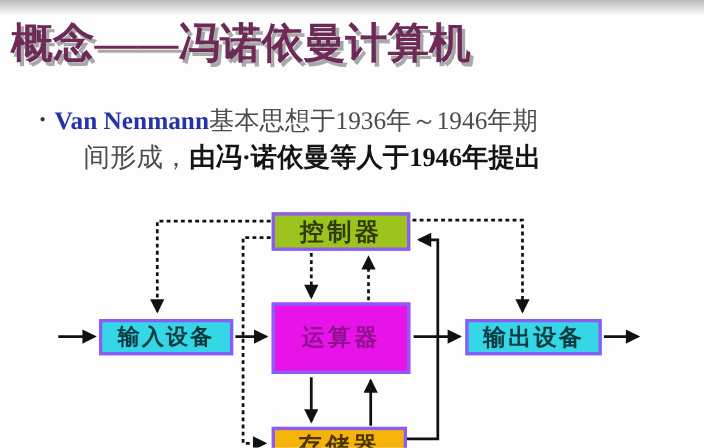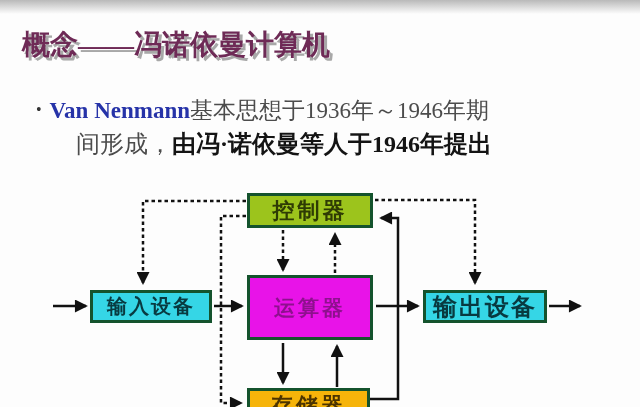--- a/index.html
+++ b/index.html
@@ -5,57 +5,57 @@
   html,body{margin:0;padding:0;}
   body{
     width:640px;height:407px;position:relative;overflow:hidden;
     background:#fdfdfd;font-family:"Liberation Serif",serif;
   }
   .top-band{
     position:absolute;left:0;top:0;width:640px;height:14px;
     background:linear-gradient(#b9b9b9,#fdfdfd);
   }
   .slide-title{
-    position:absolute;left:10px;top:14px;margin:12px;
-    font-size:28px;font-weight:bold;letter-spacing:0px;white-space:nowrap;
+    position:absolute;left:10px;top:14px;margin:0;
+    font-size:38px;font-weight:bold;letter-spacing:0px;white-space:nowrap;
     color:var(--title,#6e2a56);
     text-shadow:3px 3px 0 #a8a8a8;
     font-family:"Liberation Serif",serif;
   }
   .bullet-line1{
     position:absolute;left:36px;top:95px;white-space:nowrap;
     font-size:23px;line-height:30px;color:var(--body-gray,#4c4c4c);
   }
   .bullet-line2{
     position:absolute;left:76px;top:129px;white-space:nowrap;
     font-size:24px;line-height:30px;color:var(--body-gray,#4c4c4c);
   }
   .bullet-marker{font-size:16px;vertical-align:3px;margin-right:8px;color:#333;}
   .name-blue{color:var(--name-blue,#2633a8);font-weight:bold;text-align:right;}
   .body-bold{color:var(--body-dark,#141414);font-weight:bold;}
 
   .dbox{
-    position:absolute;box-sizing:border-box;border:3px solid #14532d;
+    position:absolute;box-sizing:border-box;border:3px solid #8b5cf6;
     display:flex;align-items:center;justify-content:center;
     font-weight:bold;text-align:center;
     font-family:"Liberation Sans",sans-serif;
   }
   .box-controller{left:247px;top:193px;width:126px;height:35px;
     background:var(--controller-bg,#9cc41c);color:var(--controller-text,#2e3b04);
     font-size:22px;letter-spacing:3px;}
   .box-alu{left:247px;top:275px;width:126px;height:65px;flex-direction:column;
     background:var(--alu-bg,#e813e8);color:var(--alu-text,#8e108e);
     font-size:21px;line-height:27px;letter-spacing:3px;}
   .box-alu .alu-en{letter-spacing:2px;font-family:"Liberation Serif",serif;font-size:22px;}
   .box-input{left:90px;top:290px;width:122px;height:33px;
     background:var(--io-bg,#35d6e6);color:var(--io-text,#083a40);
     font-size:20px;letter-spacing:2px;}
   .box-output{left:423px;top:290px;width:124px;height:33px;
     background:var(--io-bg,#35d6e6);color:var(--io-text,#083a40);
-    font-size:24px;letter-spacing:2px;}
+    font-size:21px;letter-spacing:2px;}
   .box-memory{left:247px;top:388px;width:123px;height:36px;
     background:var(--memory-bg,#f6b40a);color:var(--memory-text,#4c3400);
     font-size:22px;letter-spacing:3px;}
 
   svg.arrows{position:absolute;left:0;top:0;pointer-events:none;}
   .ln{fill:none;stroke:var(--line,#111111);stroke-width:2.5;}
   .dot{stroke-dasharray:3.5 3;}
 </style>
 </head>
 <body>

